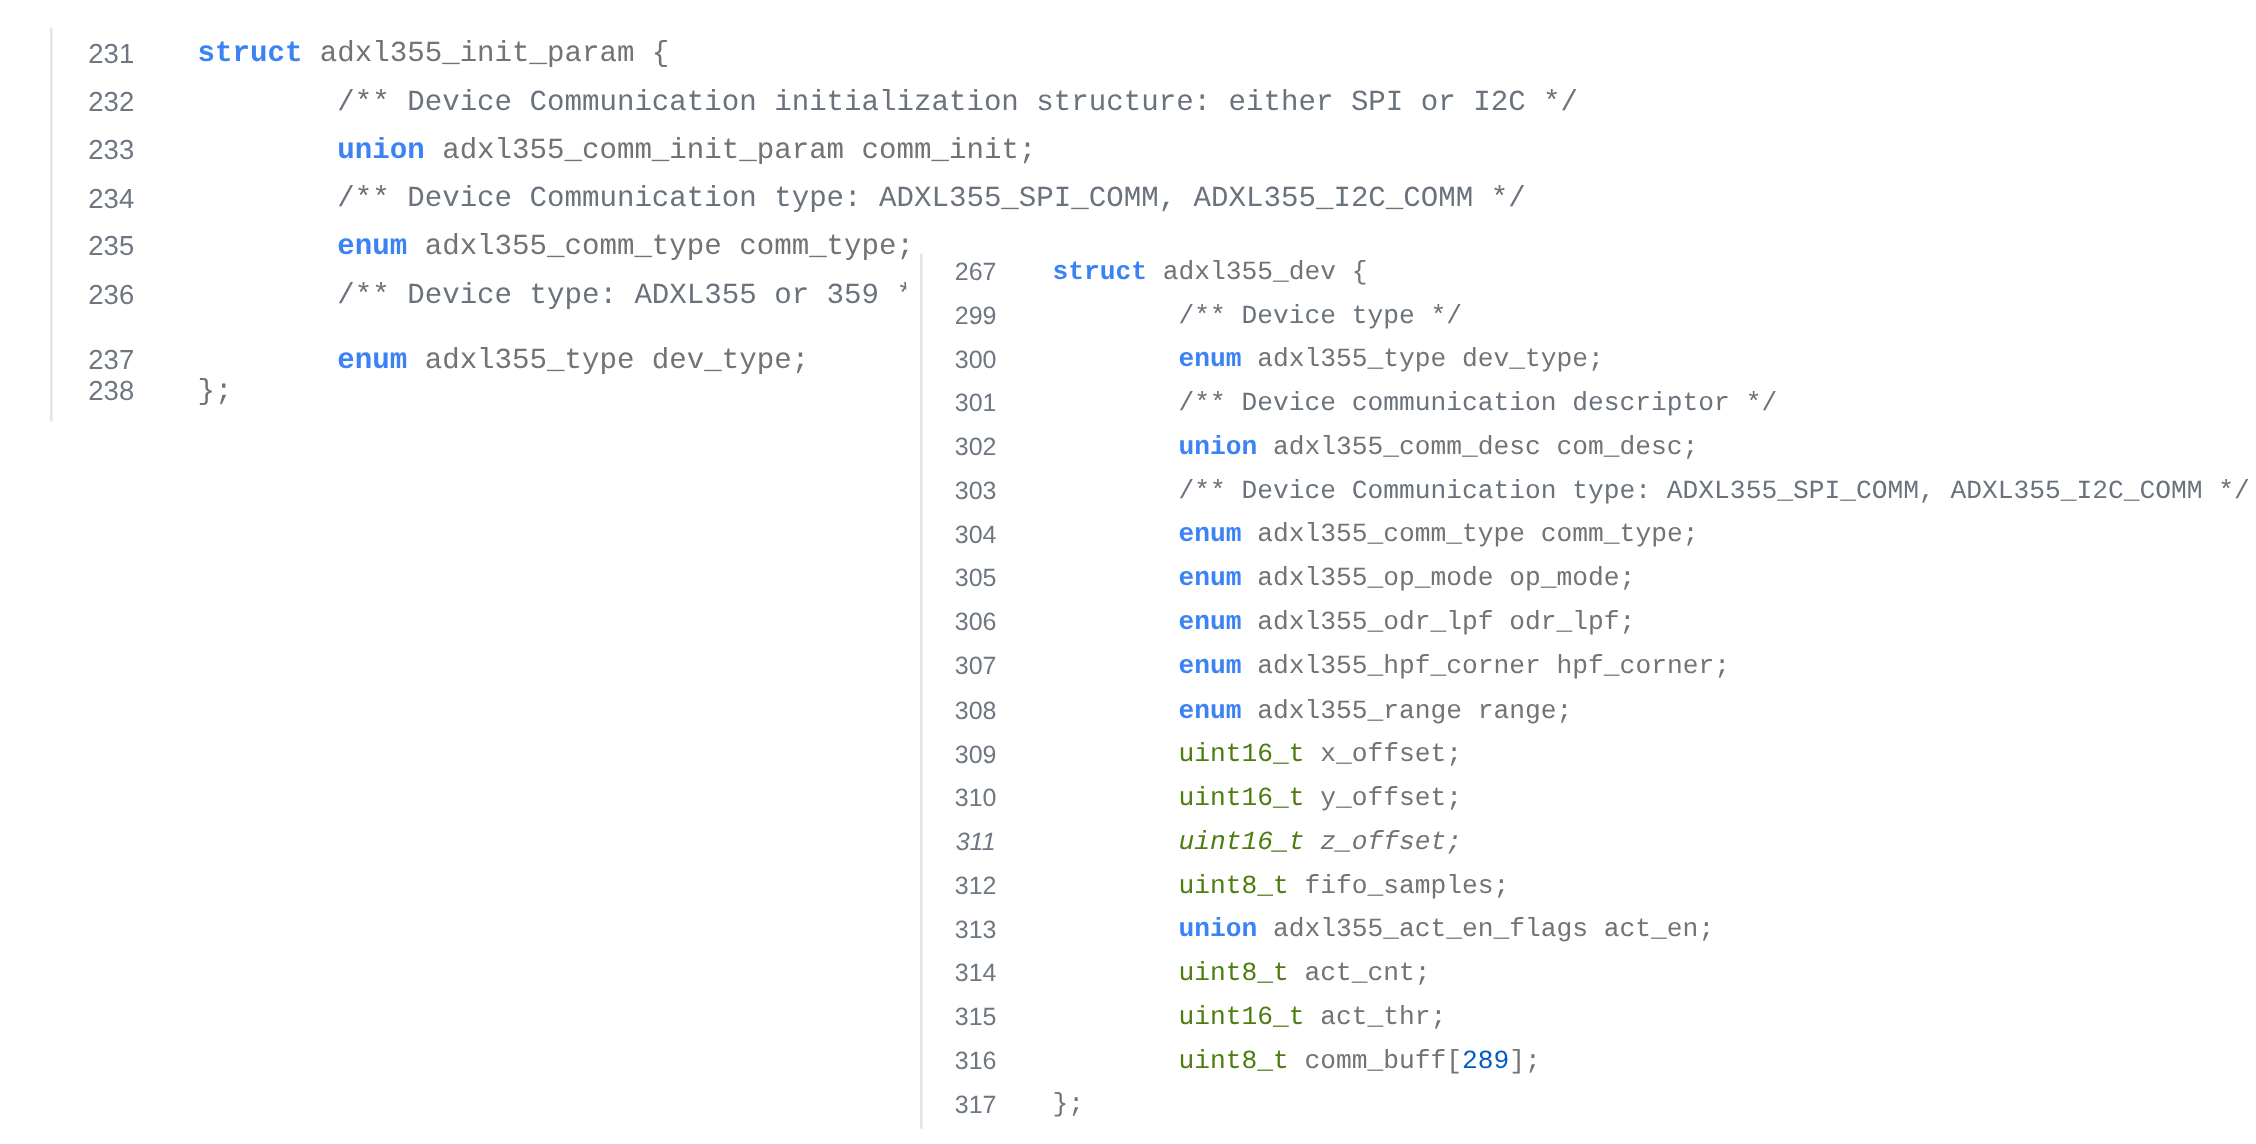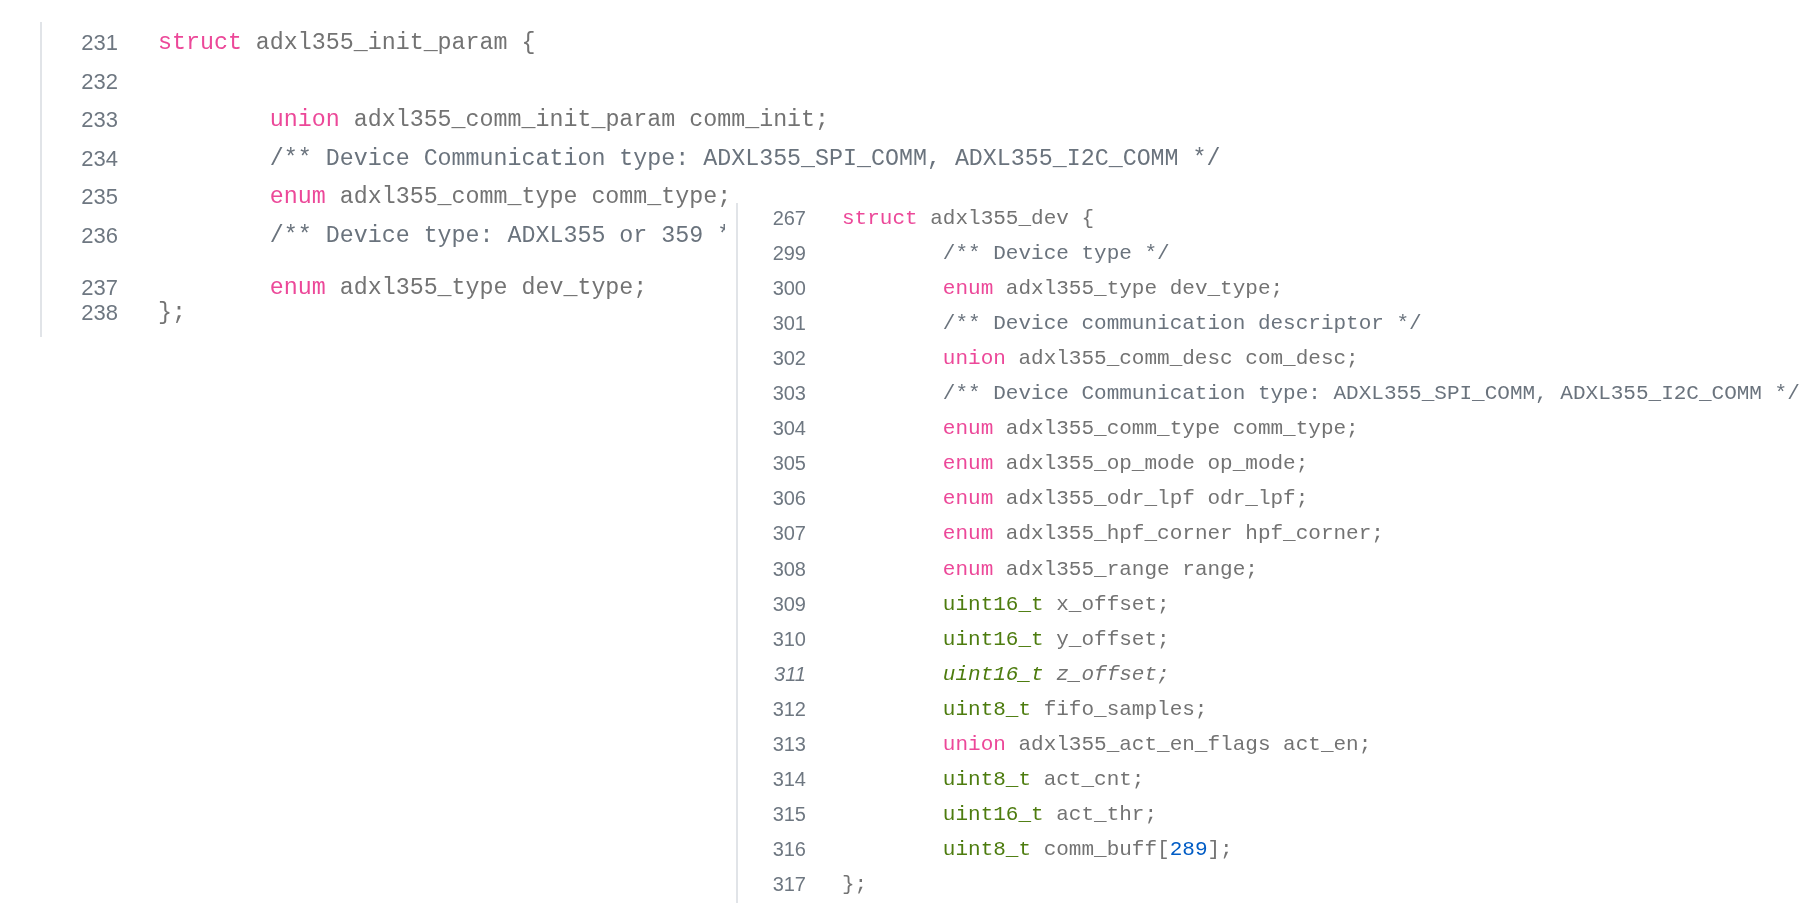--- a/index.html
+++ b/index.html
@@ -24,30 +24,30 @@
     width: 2px;
     background: #e1e4e8;
   }
   .line {
     position: absolute;
     left: 0;
     white-space: pre;
   }
   .ln {
     position: absolute;
-    text-align: right;
+    text-align: center;
     font-family: "Liberation Sans", "DejaVu Sans", sans-serif;
     color: #6e7781;
   }
   .code {
     position: absolute;
     white-space: pre;
     color: #24292e;
   }
-  .kw { color: #ec4899; }
+  .kw { color: #3b82f6; font-weight: bold; }
   .ty { color: #4d7c0f; }
   .num { color: #005cc5; }
   .cm { color: #6a737d; }
   .tx { color: #737373; }
 
   
   #panel-a {
     left: 40px;
     top: 22px;
     width: 1300px;
@@ -71,21 +71,21 @@
   #panel-b .ln { left: 30px; width: 51px; font-size: 20px; }
   #panel-b .code { left: 117px; }
 </style>
 </head>
 <body>
 
 <div id="panel-a" class="panel">
   <div class="bar"></div>
   <div class="lines">
       <div class="line" style="top: 2px;"><span class="ln">231</span><span class="code"><span></span><span class="kw">struct</span><span class="tx"> adxl355_init_param {</span></span></div>
-      <div class="line" style="top: 40.6px;"><span class="ln">232</span><span class="code"><span>        </span></span></div>
+      <div class="line" style="top: 40.6px;"><span class="ln">232</span><span class="code"><span>        </span><span class="cm">/** Device Communication initialization structure: either SPI or I2C */</span></span></div>
       <div class="line" style="top: 79.2px; padding-left: 34px;"><span class="ln">233</span><span class="code"><span>        </span><span class="kw">union</span><span class="tx"> adxl355_comm_init_param comm_init;</span></span></div>
       <div class="line" style="top: 117.8px;"><span class="ln">234</span><span class="code"><span>        </span><span class="cm">/** Device Communication type: ADXL355_SPI_COMM, ADXL355_I2C_COMM */</span></span></div>
       <div class="line" style="top: 156.4px;"><span class="ln">235</span><span class="code"><span>        </span><span class="kw">enum</span><span class="tx"> adxl355_comm_type comm_type;</span></span></div>
       <div class="line" style="top: 195px;"><span class="ln">236</span><span class="code"><span>        </span><span class="cm">/** Device type: ADXL355 or 359 */</span></span></div>
       <div class="line" style="top: 247px; padding-left: 20px;"><span class="ln">237</span><span class="code"><span>        </span><span class="kw">enum</span><span class="tx"> adxl355_type dev_type;</span></span></div>
       <div class="line" style="top: 272.2px;"><span class="ln">238</span><span class="code"><span></span><span class="tx">};</span></span></div>
     </div>
 </div>
 
 <div id="panel-b" class="panel">

